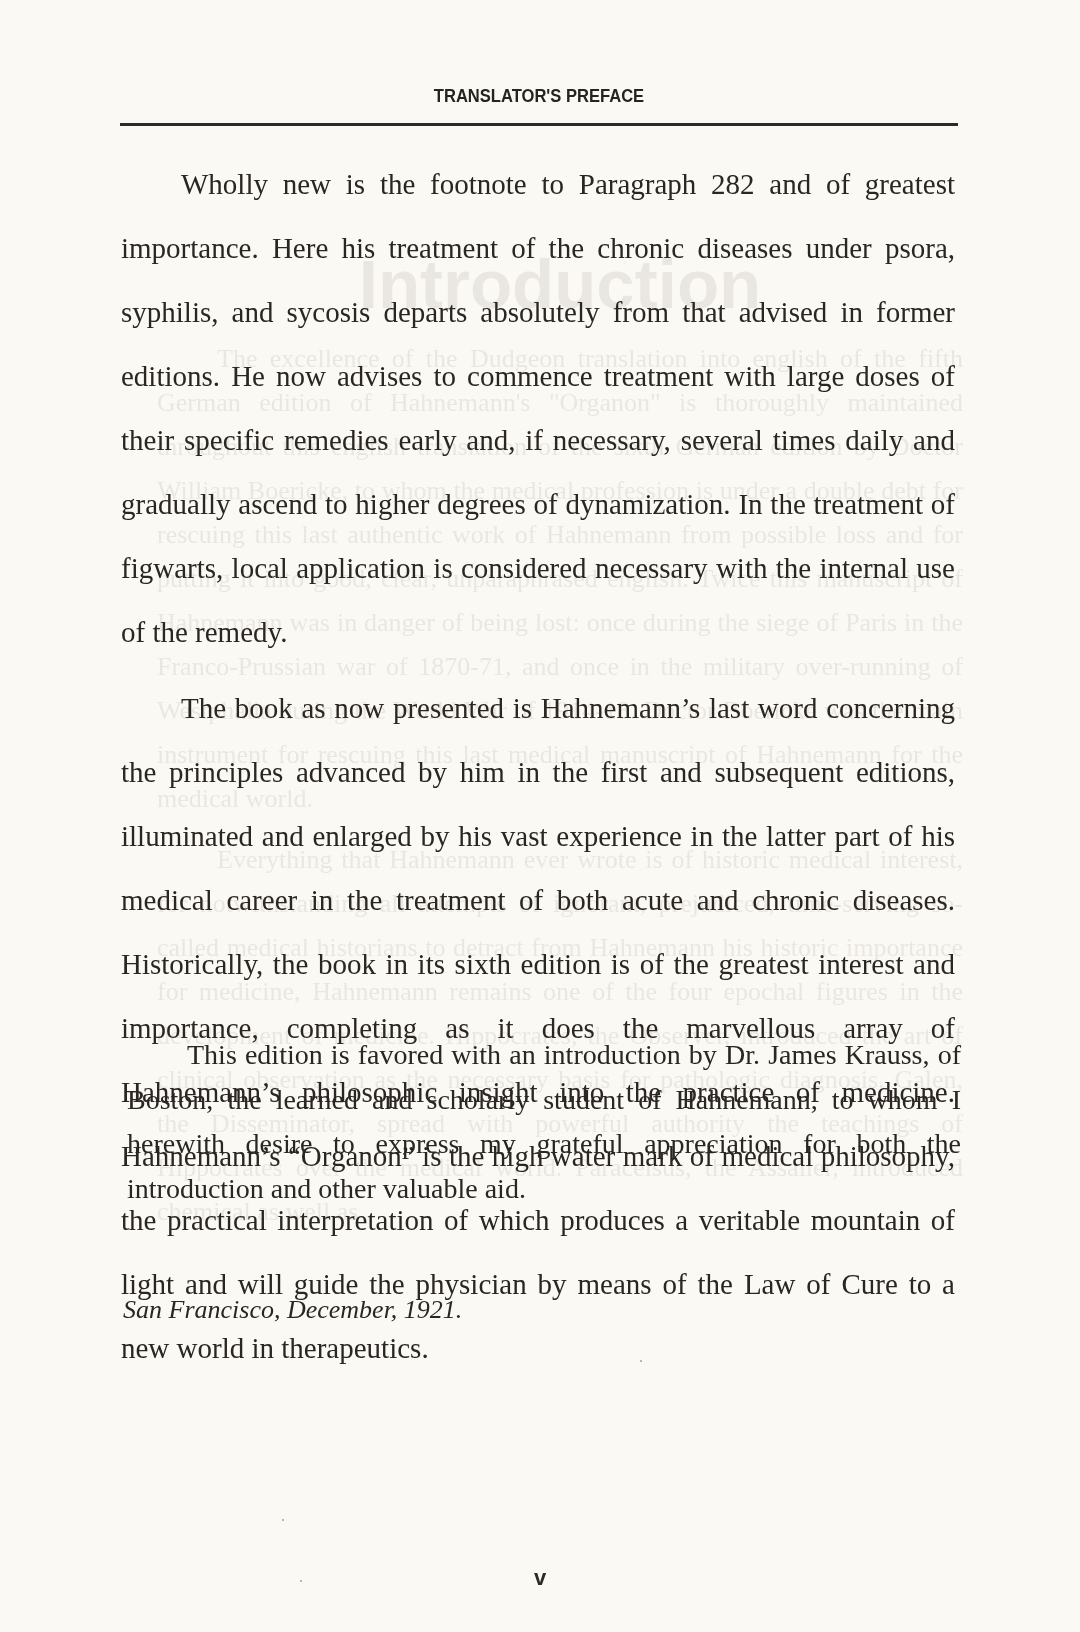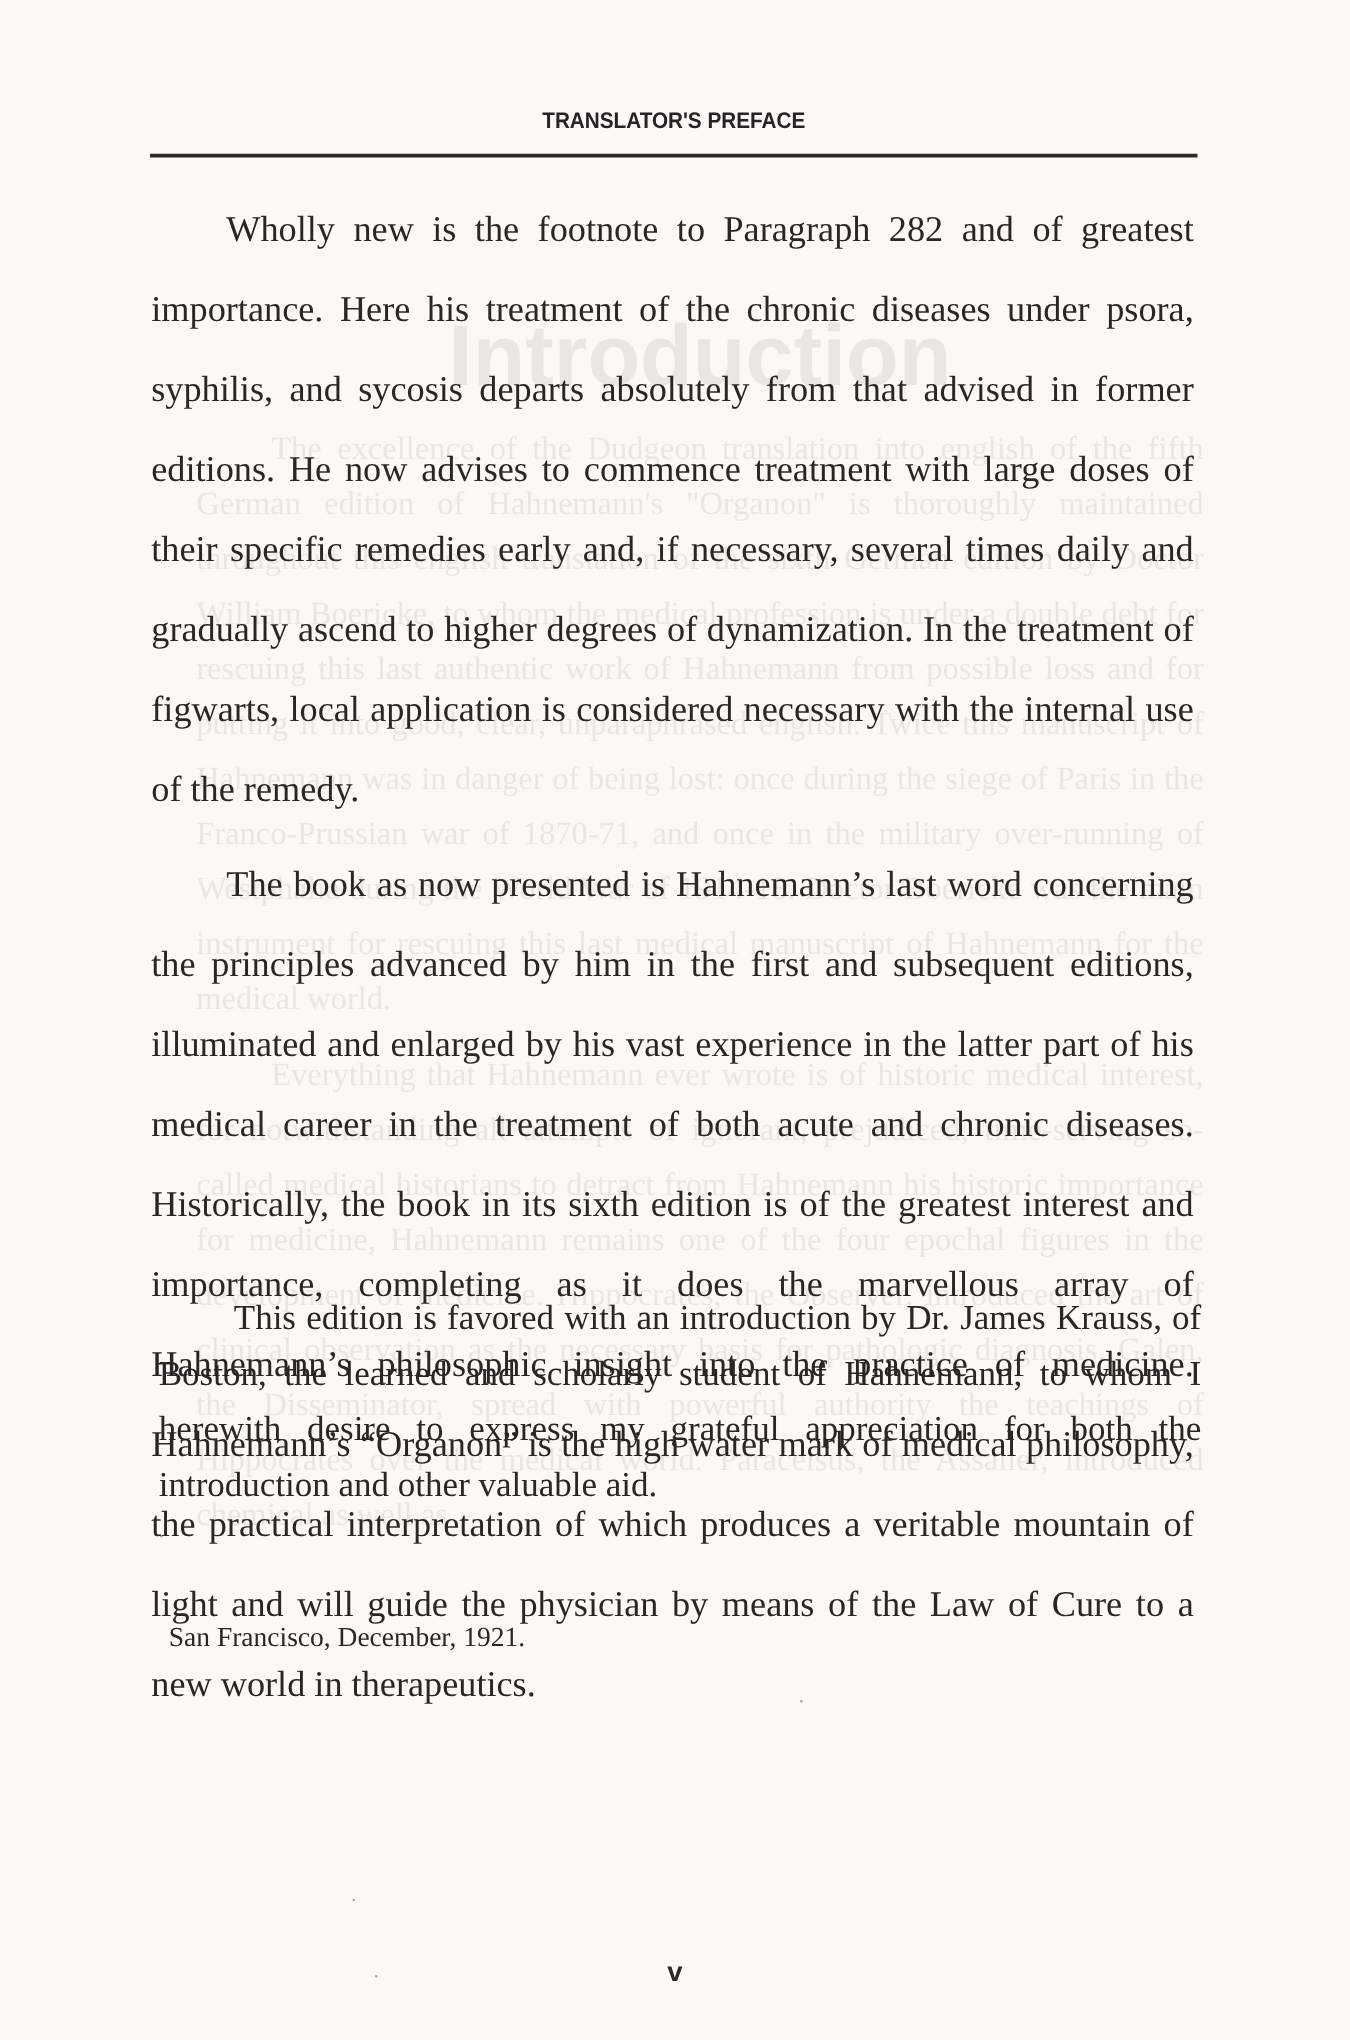--- a/index.html
+++ b/index.html
@@ -103,24 +103,25 @@
     .signature {
       position: absolute;
       right: 120px;
       top: 1222px;
       font-size: 27.5px;
       line-height: 40px;
       letter-spacing: -0.5px;
     }
     .dateline {
       position: absolute;
-      left: 135px;
+      left: 123px;
       top: 1290px;
-      font-size: 22px;
+      font-size: 26px;
       line-height: 40px;
+      font-style: italic;
     }
     .folio {
       position: absolute;
       left: 0;
       width: 1080px;
       top: 1565px;
       text-align: center;
       font-family: "Liberation Sans", sans-serif;
       font-weight: bold;
       font-size: 22px;

